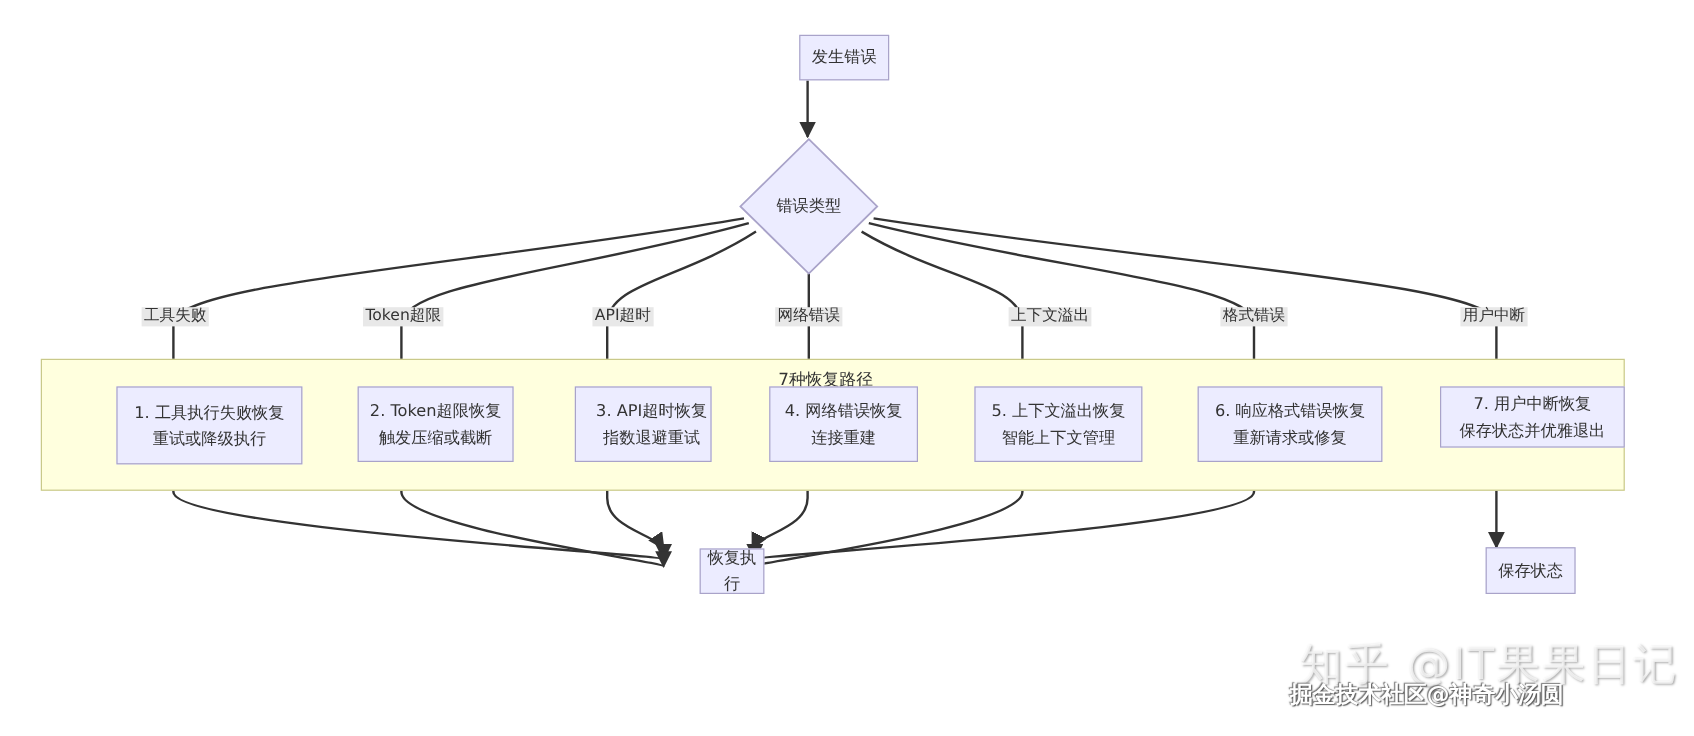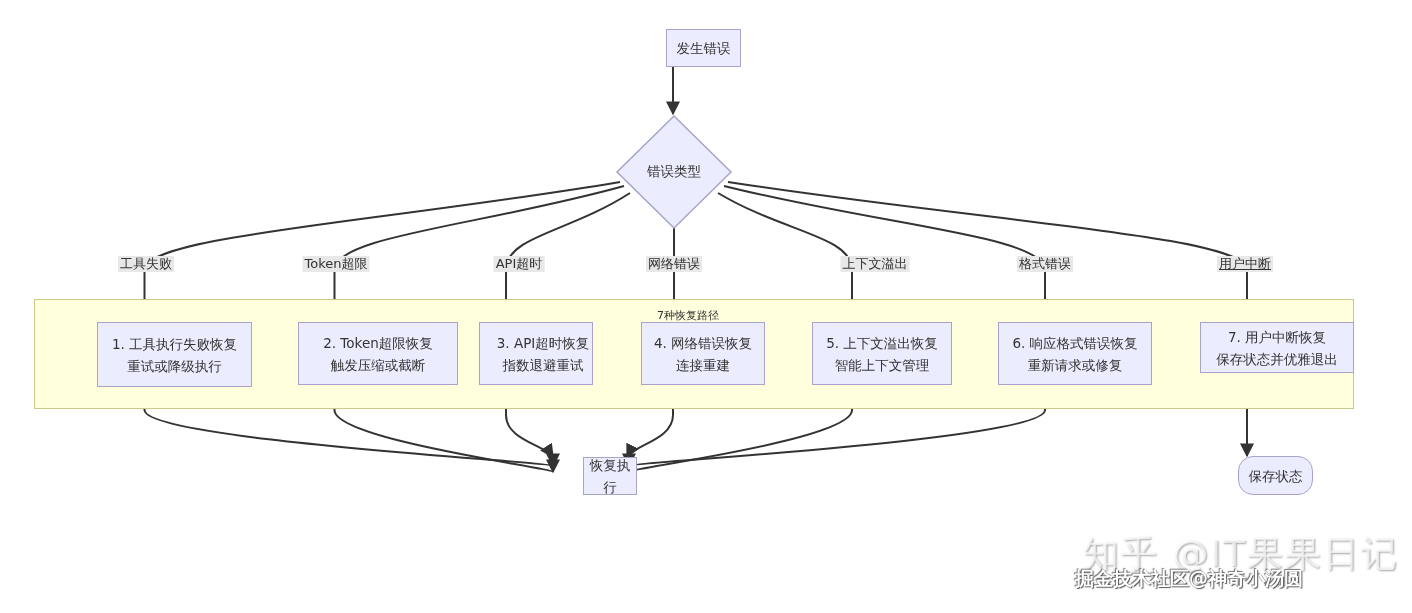--- a/index.html
+++ b/index.html
@@ -8,21 +8,21 @@
   #diagram { position: absolute; left: 0; top: 0; }
   .node { position: absolute; background: #ECECFF; border: 1.5px solid #9370DB;
           border-color: #a9a3c9; box-sizing: border-box; display: flex; flex-direction: column;
           align-items: center; justify-content: center; color: #333; font-size: 13.5px;
           line-height: 22px; text-align: center; margin-left: 30px; }
   .edge-label { position: absolute; background: #e8e8e8; color: #333; font-size: 13px;
                 line-height: 16px; padding: 0 2px; transform: translateX(-50%); white-space: nowrap; }
   .subgraph { position: absolute; left: 34px; top: 299px; width: 1320px; height: 110px;
               background: #ffffde; border: 1px solid #c9c98a; box-sizing: border-box; }
   .subgraph-title { position: absolute; left: 688px; top: 308px; transform: translateX(-50%);
-                    font-size: 11px; color: #333; white-space: nowrap; }
+                    font-size: 14px; color: #333; white-space: nowrap; }
   .diamond-label { position: absolute; left: 674px; top: 172px; transform: translate(-50%, -50%);
                    font-size: 13.5px; color: #333; white-space: nowrap; }
   .wm1 { position: absolute; left: 1083px; top: 530px; font-size: 36px; color: rgba(255,255,255,0.7);
          text-shadow: 1px 1px 2px rgba(0,0,0,0.35); letter-spacing: 2px; white-space: nowrap; }
   .wm2 { position: absolute; left: 1075px; top: 566px; font-size: 19px; color: #fff; font-weight: bold;
          text-shadow: 1px 1px 1px #555, -1px -1px 1px #777; white-space: nowrap; }
 </style>
 </head>
 <body>
 
@@ -61,28 +61,28 @@
 </svg>
 <div class="diamond-label">错误类型</div>
 
 <div id="labels">
     <div class="edge-label" style="left: 146px; top: 256px;">工具失败</div>
     <div class="edge-label" style="left: 336px; top: 256px;">Token超限</div>
     <div class="edge-label" style="left: 507px; top: 256px; margin-left: 12px;">API超时</div>
     <div class="edge-label" style="left: 674px; top: 256px;">网络错误</div>
     <div class="edge-label" style="left: 851px; top: 256px; margin-left: 24px;">上下文溢出</div>
     <div class="edge-label" style="left: 1045px; top: 256px;">格式错误</div>
-    <div class="edge-label" style="left: 1245px; top: 256px; text-decoration: underline;">用户中断</div>
+    <div class="edge-label" style="left: 1245px; top: 256px;">用户中断</div>
   </div>
 <div id="recovery">
     <div class="node" style="left: 67px; top: 322px; width: 155px; height: 65px;">
       <span>1. 工具执行失败恢复</span>
       <span>重试或降级执行</span>
     </div>
-    <div class="node" style="left: 268px; top: 322px; width: 160px; height: 63px;">
+    <div class="node" style="left: 268px; top: 322px; width: 130px; height: 63px;">
       <span>2. Token超限恢复</span>
       <span>触发压缩或截断</span>
     </div>
     <div class="node" style="left: 449px; top: 322px; width: 114px; height: 63px; padding-left: 14px;">
       <span>3. API超时恢复</span>
       <span>指数退避重试</span>
     </div>
     <div class="node" style="left: 611px; top: 322px; width: 124px; height: 63px;">
       <span>4. 网络错误恢复</span>
       <span>连接重建</span>
@@ -98,18 +98,18 @@
     <div class="node" style="left: 1170px; top: 322px; width: 154px; height: 51px;">
       <span>7. 用户中断恢复</span>
       <span>保存状态并优雅退出</span>
     </div>
   </div>
 
 <div class="node" style="left:553px;top:457px;width:54px;height:38px;">
   <span>恢复执行</span>
 </div>
 
-<div class="node" style="left:1208px;top:456px;width:75px;height:39px;border-radius:15px;">
+<div class="node" style="left:1208px;top:456px;width:75px;height:39px;">
   <span>保存状态</span>
 </div>
 
 <div class="wm1">知乎 @IT果果日记</div>
 <div class="wm2">掘金技术社区@神奇小汤圆</div>
 
 </body></html>

